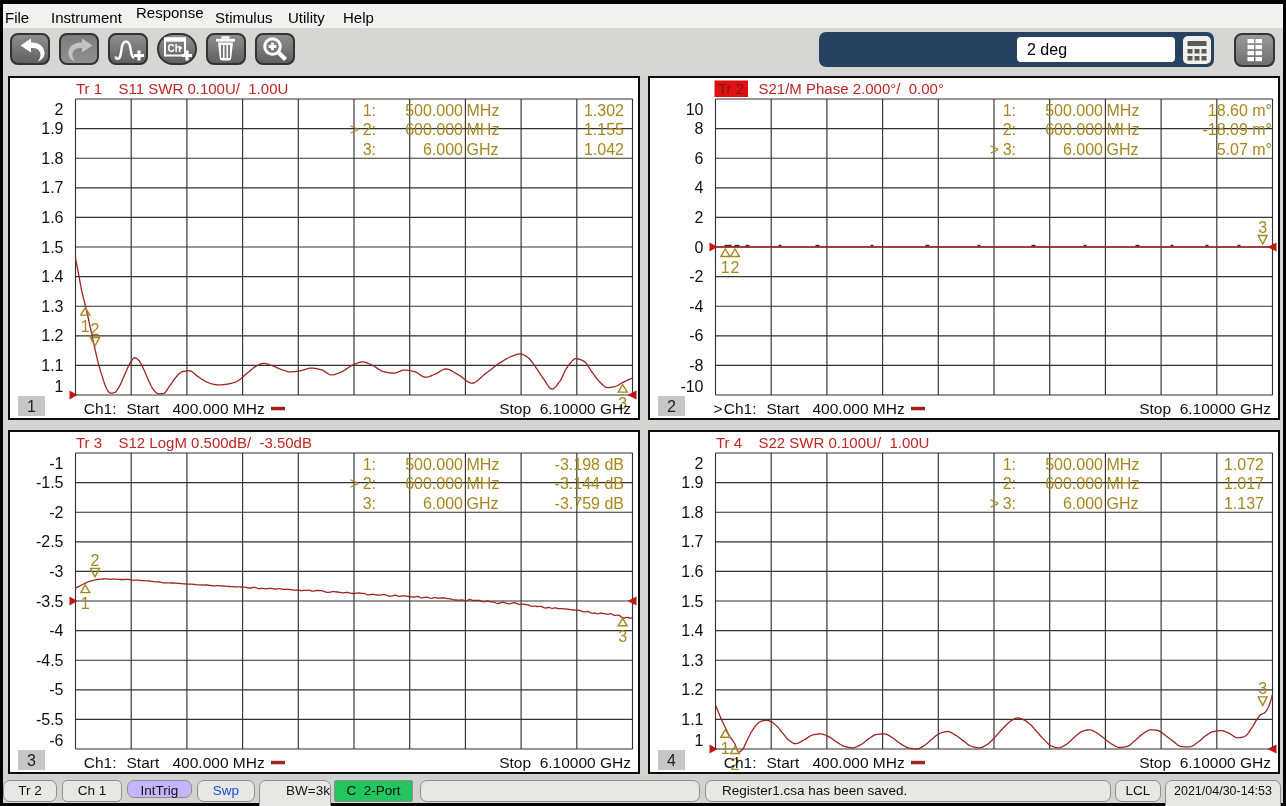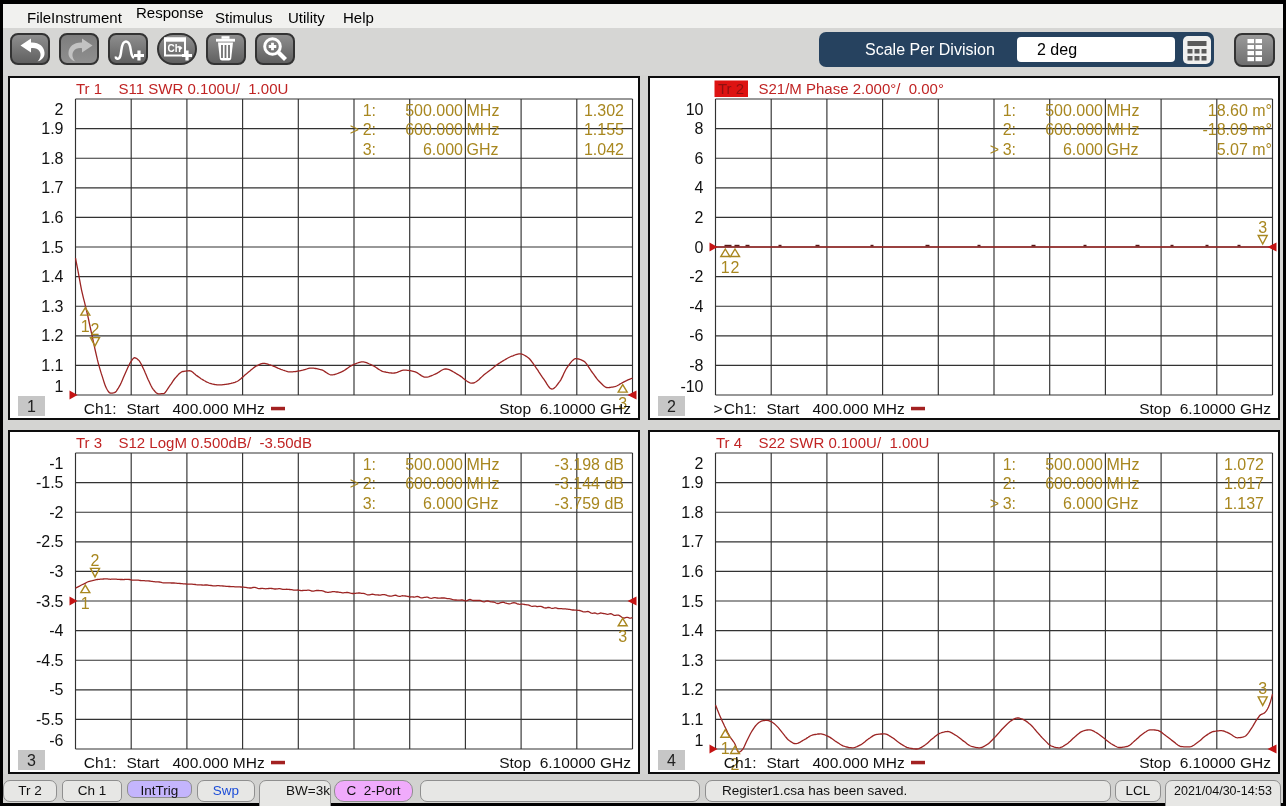--- a/index.html
+++ b/index.html
@@ -1,19 +1,19 @@
 <!DOCTYPE html>
 <html><head><meta charset="utf-8"><style>
 *{margin:0;padding:0}
 body{width:1286px;height:806px;background:#000;position:relative;overflow:hidden;
 font-family:"Liberation Sans",sans-serif}
 </style></head><body>
 <div style="position:absolute;left:3px;top:4px;width:1280px;height:799px;background:#d4d4d2"></div>
 <div style="position:absolute;left:3px;top:4px;width:1280px;height:24px;background:#f1f1ef;font-family:'Liberation Sans',sans-serif;font-size:15px;color:#000">
-    <span style="position:absolute;left:24px;top:5px">File</span>
+    <span style="position:absolute;left:2px;top:5px">File</span>
     <span style="position:absolute;left:48px;top:5px">Instrument</span>
     <span style="position:absolute;left:133px;top:0">Response</span>
     <span style="position:absolute;left:212px;top:5px">Stimulus</span>
     <span style="position:absolute;left:285px;top:5px">Utility</span>
     <span style="position:absolute;left:340px;top:5px">Help</span>
   </div>
 <div style="position:absolute;left:3px;top:28px;width:1280px;height:47px;background:#d6d6d4"></div>
 <div style="position:absolute;left:10px;top:33px;width:40px;height:32px;background:linear-gradient(#8e8e8e,#606060);border:2.5px solid #333;border-radius:8px;box-sizing:border-box"><svg width="35" height="27" viewBox="0 0 35 27">
       <path d="M8.5 10.5 L19 3.5 L19 7.6 C27 7.2 32 11.5 32.5 17.5 C33 22.5 29 25.6 25.5 26.5 C28.5 23.5 29.5 19.5 27.5 16.2 C25.8 13.4 22.5 12.8 19 13.2 L19 17.5 Z" fill="#fff"></path>
     </svg></div>
@@ -36,22 +36,21 @@
       <rect x="8" y="3.8" width="19" height="2.8" fill="#fff"></rect>
       <rect x="13.5" y="1.2" width="8" height="2.6" fill="#fff"></rect>
       <path d="M14 10 v13 M17.5 10 v13 M21 10 v13" stroke="#6f6f6f" stroke-width="1.8"></path>
     </svg></div>
 <div style="position:absolute;left:255px;top:33px;width:40px;height:32px;background:linear-gradient(#8e8e8e,#606060);border:2.5px solid #333;border-radius:8px;box-sizing:border-box"><svg width="35" height="27" viewBox="0 0 35 27">
       <circle cx="15.5" cy="11.5" r="7.8" fill="none" stroke="#fff" stroke-width="3"></circle>
       <path d="M21.5 17.5 L28.5 24.5" stroke="#fff" stroke-width="4.2"></path>
       <path d="M15.5 7.7 v7.6 M11.7 11.5 h7.6" stroke="#fff" stroke-width="2.8"></path>
     </svg></div>
 <div style="position:absolute;left:819px;top:32px;width:395px;height:35px;background:#26425f;border-radius:7px">
-    <div style="position:absolute;left:46px;top:0;height:35px;line-height:35px;color:#fff;font-size:16px;font-family:'Liberation Sans',sans-serif">Scale Per Division</div>
-    <div style="position:absolute;left:198px;top:5px;width:158px;height:25px;background:#fff;border-radius:4px;font-size:16px;line-height:25px;padding-left:20px;box-sizing:border-box;color:#000;font-family:'Liberation Sans',sans-serif">2 deg</div>
+    <div style="position:absolute;left:198px;top:5px;width:158px;height:25px;background:#fff;border-radius:4px;font-size:16px;line-height:25px;padding-left:10px;box-sizing:border-box;color:#000;font-family:'Liberation Sans',sans-serif">2 deg</div>
     <div style="position:absolute;left:364px;top:4px;width:28px;height:28px;background:#f0f0ef;border-radius:5px"><svg width="28" height="28">
         <rect x="4.5" y="5" width="19" height="5" fill="#5a5a5a"></rect>
         <g fill="#5a5a5a">
           <rect x="4.5" y="13" width="5" height="4.5"></rect>
           <rect x="11.5" y="13" width="5" height="4.5"></rect>
           <rect x="18.5" y="13" width="5" height="4.5"></rect>
           <rect x="4.5" y="20" width="5" height="4.5"></rect>
           <rect x="11.5" y="20" width="5" height="4.5"></rect>
           <rect x="18.5" y="20" width="5" height="4.5"></rect>
         </g>
@@ -376,16 +375,16 @@
     <text x="623" y="338" text-anchor="end" font-size="15.5" fill="#111">Stop&nbsp; 6.10000 GHz</text>
     <rect x="10" y="320" width="27" height="20" fill="#c6c6c6"></rect>
     <text x="23.5" y="335.5" text-anchor="middle" font-size="16" fill="#222">4</text>
   </svg>
 <div style="position:absolute;left:3px;top:774px;width:1280px;height:28px;background:#d2d2d0"></div>
 <div style="position:absolute;left:3px;top:780px;width:54px;height:22px;background:#e7e7e5;border:1px solid #8f8f8f;border-radius:7px;box-sizing:border-box;font-size:13.5px;line-height:20px;color:#111;text-align:center;font-family:'Liberation Sans',sans-serif">Tr 2</div>
 <div style="position:absolute;left:62px;top:780px;width:60px;height:22px;background:#e7e7e5;border:1px solid #8f8f8f;border-radius:5px;box-sizing:border-box;font-size:13.5px;line-height:20px;color:#111;text-align:center;font-family:'Liberation Sans',sans-serif">Ch 1</div>
 <div style="position:absolute;left:127px;top:780px;width:65px;height:18px;background:#c4b5fd;border:1px solid #8f8f8f;border-radius:7px;box-sizing:border-box;font-size:13.5px;line-height:20px;color:#111;text-align:center;font-family:'Liberation Sans',sans-serif">IntTrig</div>
 <div style="position:absolute;left:197px;top:780px;width:58px;height:22px;background:#e7e7e5;border:1px solid #8f8f8f;border-radius:7px;box-sizing:border-box;font-size:13.5px;line-height:20px;color:#1d4ed8;text-align:center;font-family:'Liberation Sans',sans-serif">Swp</div>
 <div style="position:absolute;left:259px;top:780px;width:72px;height:38px;background:#e7e7e5;border:1px solid #8f8f8f;border-radius:7px;box-sizing:border-box;font-size:13.5px;line-height:20px;color:#111;text-align:right;font-family:'Liberation Sans',sans-serif">BW=3k</div>
-<div style="position:absolute;left:334px;top:780px;width:79px;height:22px;background:#f0abfc;border:1px solid #8f8f8f;border-radius:10px;box-sizing:border-box;font-size:13.5px;line-height:20px;color:#111;text-align:center;font-family:'Liberation Sans',sans-serif">C&nbsp;&nbsp;2-Port</div>
+<div style="position:absolute;left:334px;top:780px;width:79px;height:22px;background:#22c55e;border:1px solid #8f8f8f;border-radius:2px;box-sizing:border-box;font-size:13.5px;line-height:20px;color:#111;text-align:center;font-family:'Liberation Sans',sans-serif">C&nbsp;&nbsp;2-Port</div>
 <div style="position:absolute;left:420px;top:780px;width:280px;height:22px;background:#e7e7e5;border:1px solid #8f8f8f;border-radius:7px;box-sizing:border-box;font-size:13.5px;line-height:20px;color:#111;text-align:center;font-family:'Liberation Sans',sans-serif"></div>
 <div style="position:absolute;left:705px;top:780px;width:406px;height:22px;background:#e7e7e5;border:1px solid #8f8f8f;border-radius:7px;box-sizing:border-box;font-size:13.5px;line-height:20px;color:#111;text-align:left;font-family:'Liberation Sans',sans-serif"><span style="padding-left:16px">Register1.csa has been saved.</span></div>
 <div style="position:absolute;left:1115px;top:780px;width:46px;height:22px;background:#e7e7e5;border:1px solid #8f8f8f;border-radius:7px;box-sizing:border-box;font-size:13.5px;line-height:20px;color:#111;text-align:center;font-family:'Liberation Sans',sans-serif">LCL</div>
 <div style="position:absolute;left:1165px;top:780px;width:116px;height:34px;background:#e7e7e5;border:1px solid #8f8f8f;border-radius:7px;box-sizing:border-box;font-size:12.5px;line-height:20px;color:#111;text-align:center;font-family:'Liberation Sans',sans-serif">2021/04/30-14:53</div>
 </body></html>

